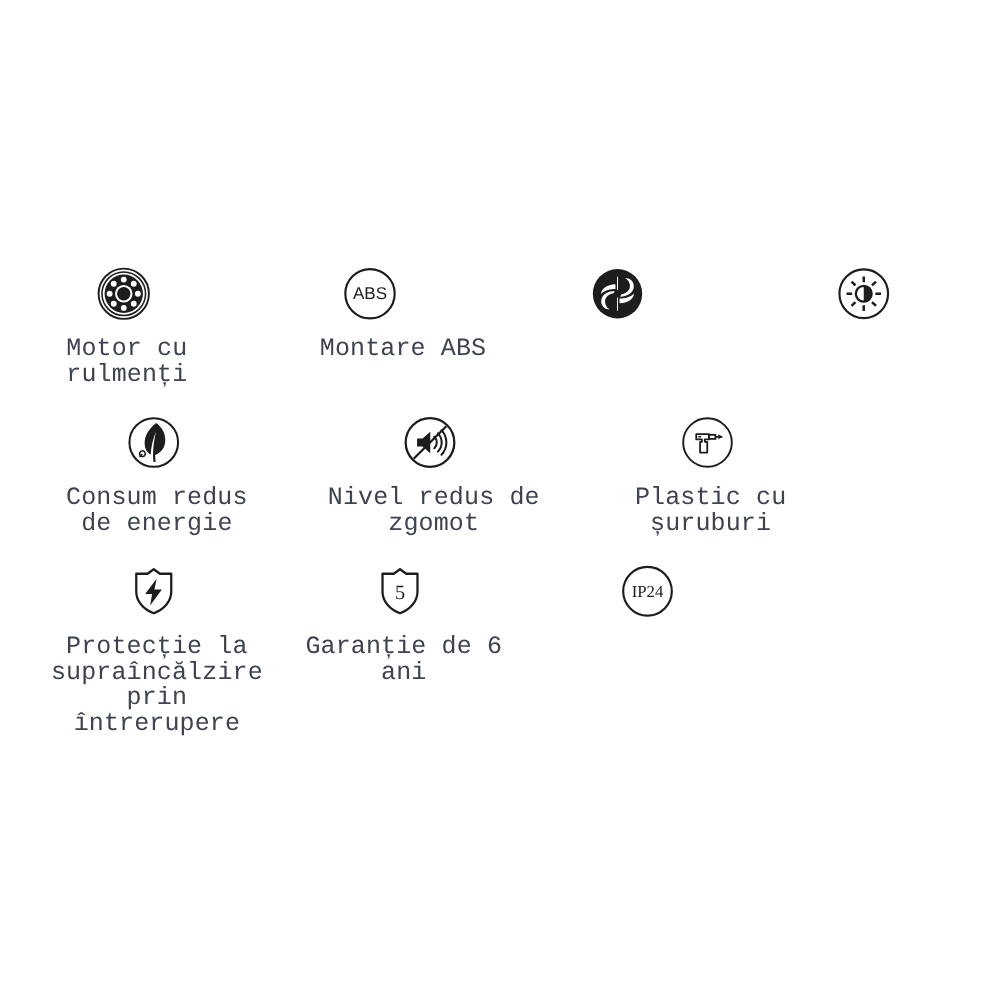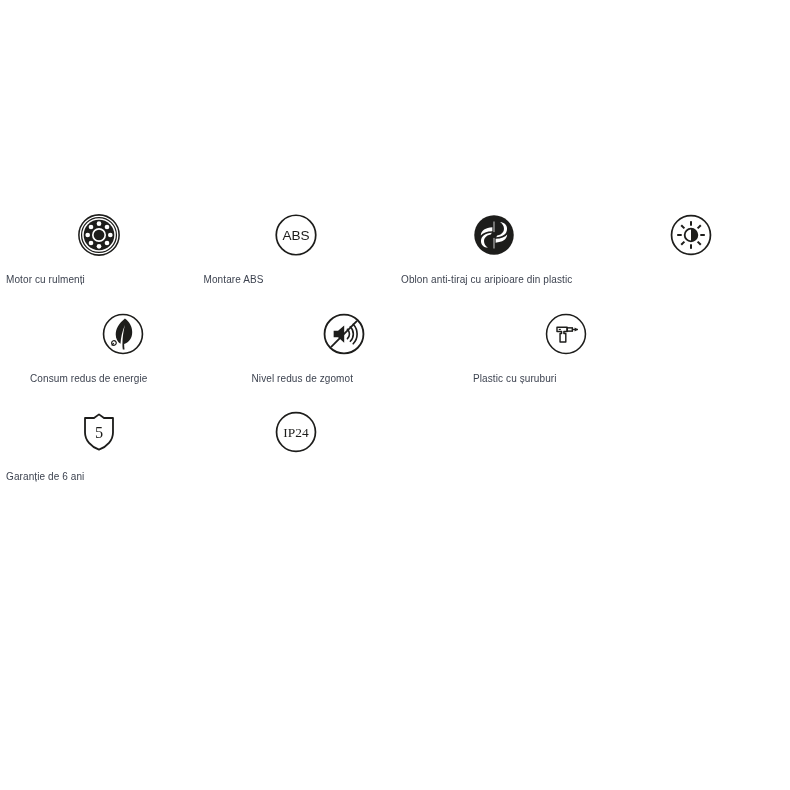--- a/index.html
+++ b/index.html
@@ -31,44 +31,44 @@
     display: flex;
     flex-wrap: wrap;
     align-items: flex-start;
   }
 
   .feature-item {
     width: 197.5px;
     box-sizing: border-box;
     display: flex;
     flex-direction: column;
-    align-items: flex-start;
+    align-items: flex-end;
     padding: 0 6px;
     margin-bottom: 22px;
   }
 
   .feature-icon {
     width: 46px;
     height: 46px;
     display: block;
     margin: 0 auto 12px auto;
     line-height: 0;
   }
   .feature-icon svg {
     display: block;
     width: 46px;
     height: 46px;
   }
 
   .feature-label {
-    font-size: 10px;
+    font-size: 20px;
     line-height: 20.5px;
     color: #3d4350;
     text-align: center;
-    font-family: Liberation Sans, sans-serif;
+    font-family: Liberation Mono, monospace;
     letter-spacing: 0.1px;
     max-width: 180px;
   }
 
   
   .row-1 { margin-bottom: 20px; }
   .row-2 { margin-bottom: 20px; margin-left: 24px; }
 </style>
 </head>
 <body>
@@ -114,21 +114,20 @@
         <svg viewBox="0 0 48 48" xmlns="http://www.w3.org/2000/svg">
           <circle cx="24" cy="24" r="20.6" fill="#1d1d1b"></circle>
           <path d="M23.6 9.8 h0.8 v28.4 h-0.8 z" fill="#ffffff"></path>
           <path d="M22.3 16.0 C15.2 16.4 10.6 19.2 10.2 24.4 C12.4 21.6 16.4 20.1 22.3 20.0 Z" fill="#ffffff"></path>
           <path d="M22.3 21.6 C14.6 21.8 10.4 25.2 10.4 30.5 C10.4 34.4 13.6 37.2 17.6 37.2 C14.9 35.4 13.6 33.2 13.6 30.6 C13.6 26.5 17.0 23.6 22.3 23.3 Z" fill="#ffffff"></path>
           <path d="M25.7 32.0 C32.8 31.6 37.4 28.8 37.8 23.6 C35.6 26.4 31.6 27.9 25.7 28.0 Z" fill="#ffffff"></path>
           <path d="M25.7 26.4 C33.4 26.2 37.6 22.8 37.6 17.5 C37.6 13.6 34.4 10.8 30.4 10.8 C33.1 12.6 34.4 14.8 34.4 17.4 C34.4 21.5 31.0 24.4 25.7 24.7 Z" fill="#ffffff"></path>
           <circle cx="24" cy="24" r="3.1" fill="#1d1d1b"></circle>
         </svg>
       </span>
-      <div class="feature-label">Oblon anti-tiraj cu aripioare din plastic</div>
     </div>
 
     <div class="feature-item row-1">
       <span class="feature-icon">
         <svg viewBox="0 0 48 48" xmlns="http://www.w3.org/2000/svg">
           <circle cx="24" cy="24" r="20.3" fill="none" stroke="#1d1d1b" stroke-width="1.8"></circle>
           <g stroke="#1d1d1b" stroke-width="2.1" stroke-linecap="butt">
             <line x1="24" y1="9.6" x2="24" y2="14.3"></line>
             <line x1="34.2" y1="13.8" x2="30.9" y2="17.1"></line>
             <line x1="38.4" y1="24" x2="33.7" y2="24"></line>
@@ -179,20 +178,29 @@
           <path d="M14.6 17.0 h10.6 v4.4 h-3.4 v2.0 h2.0 v9.0 h-6.0 v-9.0 h1.6 v-2.0 h-4.8 z" fill="none" stroke="#1d1d1b" stroke-width="1.5" stroke-linejoin="round"></path>
           <rect x="25.2" y="17.6" width="5.4" height="3.4" fill="none" stroke="#1d1d1b" stroke-width="1.5"></rect>
           <line x1="30.6" y1="19.3" x2="36.4" y2="19.3" stroke="#1d1d1b" stroke-width="1.5"></line>
           <path d="M33.0 17.2 l3.6 2.1 l-3.6 2.1 z" fill="#1d1d1b"></path>
           <line x1="16.4" y1="19.2" x2="18.6" y2="19.2" stroke="#1d1d1b" stroke-width="1.2"></line>
         </svg>
       </span>
       <div class="feature-label">Plastic cu șuruburi</div>
     </div>
 
+    <div class="feature-item row-2">
+      <span class="feature-icon">
+        <svg viewBox="0 0 48 48" xmlns="http://www.w3.org/2000/svg">
+          <path d="M24 5.6 L29.2 9.4 L38.6 9.4 L38.6 24.4 C38.6 32.6 32.4 39.2 24 42.4 C15.6 39.2 9.4 32.6 9.4 24.4 L9.4 9.4 L18.8 9.4 Z" fill="none" stroke="#1d1d1b" stroke-width="1.9" stroke-linejoin="round"></path>
+          <path d="M26.4 13.6 L16.8 26.2 L22.6 26.2 L21.0 35.8 L30.8 22.6 L24.6 22.6 Z" fill="#1d1d1b"></path>
+        </svg>
+      </span>
+      <div class="feature-label">Protecție la supraîncălzire prin întrerupere</div>
+    </div>
 
     <div class="feature-item">
       <span class="feature-icon">
         <svg viewBox="0 0 48 48" xmlns="http://www.w3.org/2000/svg">
           <path d="M24 5.6 L29.2 9.4 L38.6 9.4 L38.6 24.4 C38.6 32.6 32.4 39.2 24 42.4 C15.6 39.2 9.4 32.6 9.4 24.4 L9.4 9.4 L18.8 9.4 Z" fill="none" stroke="#1d1d1b" stroke-width="1.9" stroke-linejoin="round"></path>
           <text x="24" y="24.5" text-anchor="middle" dominant-baseline="central" font-family="Liberation Serif, DejaVu Serif, serif" font-size="17" fill="#1d1d1b">5</text>
         </svg>
       </span>
       <div class="feature-label">Garanție de 6 ani</div>
     </div>

